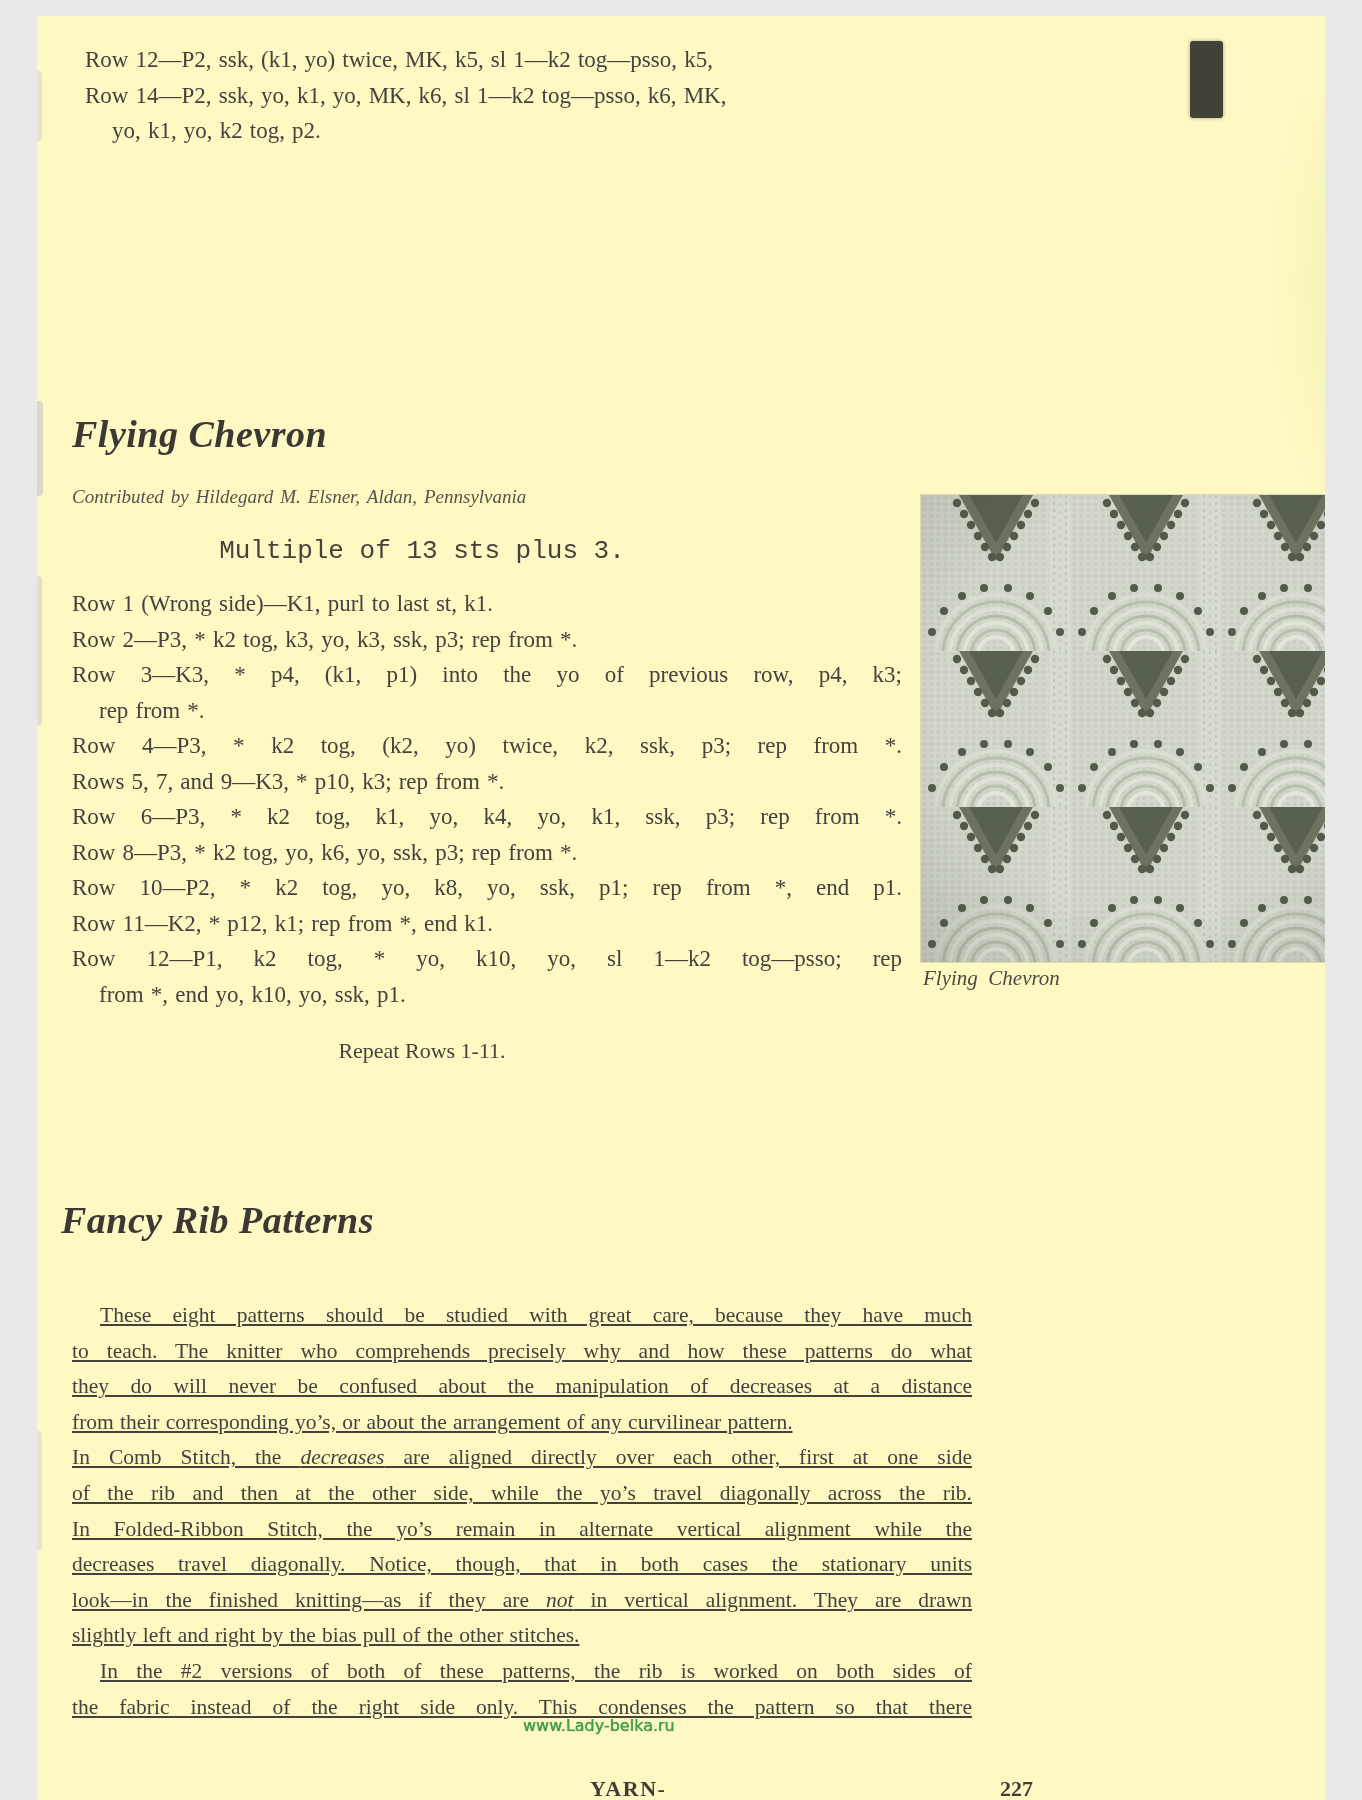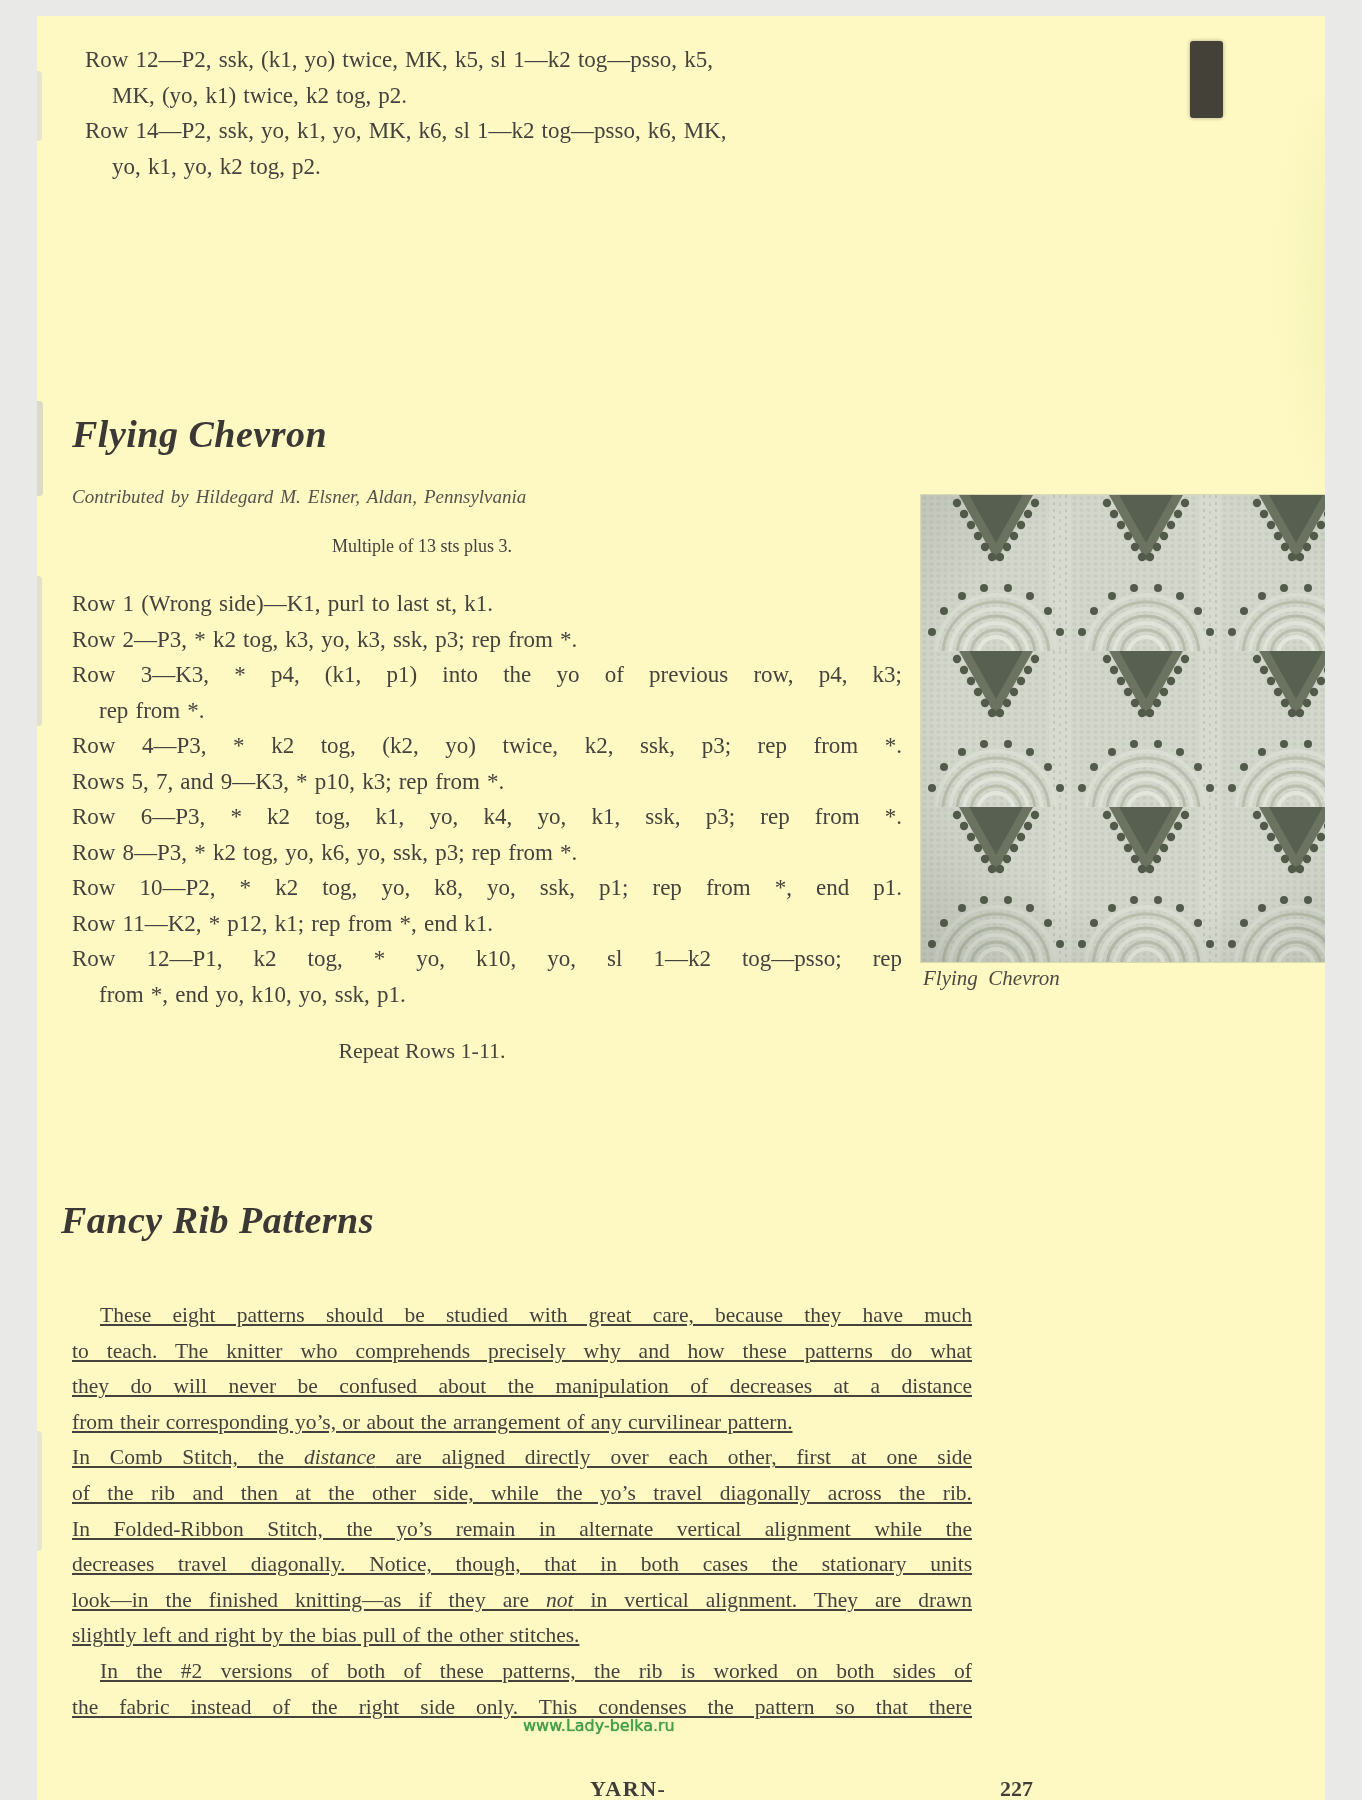--- a/index.html
+++ b/index.html
@@ -16,21 +16,21 @@
   
   .pat-block{position:absolute;}
   .pat-line{font-size:23px;line-height:35.5px;white-space:nowrap;word-spacing:.06em;}
   .pat-line.fill{white-space:normal;text-align:justify;text-align-last:justify;}
   .pat-line.indent{padding-left:27px;}
   .repeat-note{position:absolute;width:770px;text-align:center;font-size:22px;color:#46433f;}
 
   .sec-title{position:absolute;font-style:italic;font-weight:bold;font-size:38px;
              letter-spacing:.5px;color:#3b3835;}
   .contrib{position:absolute;font-style:italic;font-size:19px;color:#55524d;word-spacing:.12em;}
-  .center-note{position:absolute;width:770px;text-align:center;font-size:18px;}
+  .center-note{position:absolute;width:770px;text-align:center;font-size:26px;font-family:Liberation Mono, monospace;}
 
   .body-block{position:absolute;width:900px;}
   .body-line{font-size:21.5px;line-height:35.6px;text-align:justify;text-align-last:justify;
              white-space:nowrap;word-spacing:.04em;}
   .body-line.noj{text-align-last:left;}
   .body-line.first{text-indent:28px;}
 
   
   .photo{position:absolute;z-index:1;box-shadow:0 0 0 1px rgba(120,125,110,.25);}
   .photo-caption{position:absolute;font-style:italic;font-size:21px;color:#4c4944;word-spacing:.25em;}
@@ -50,21 +50,20 @@
   <div class="edge-smudge" style="top:55px;width:5px;height:70px;background:#d8d8d4;"></div>
   <div class="edge-smudge" style="top:385px;width:6px;height:95px;background:#c9c9c4;"></div>
   <div class="edge-smudge" style="top:560px;width:5px;height:150px;background:#d2d2cd;"></div>
   <div class="edge-smudge" style="top:1415px;width:5px;height:120px;background:#dadad6;"></div>
   <div class="yellow-tint" style="left:1230px;top:80px;width:132px;height:470px;"></div>
   <div class="corner-bar" style="left:1153px;top:25px;width:33px;height:77px;"></div>
 
   <div class="pat-block" style="left:48px;top:26px;width:900px;">
 
   <div class="pat-line">Row 12—P2, ssk, (k1, yo) twice, MK, k5, sl 1—k2 tog—psso, k5,</div>
-      <div class="pat-line indent">MK, (yo, k1) twice, k2 tog, p2.</div>
       <div class="pat-line">Row 14—P2, ssk, yo, k1, yo, MK, k6, sl 1—k2 tog—psso, k6, MK,</div>
       <div class="pat-line indent">yo, k1, yo, k2 tog, p2.</div>
     </div>
 
   <div class="sec-title" style="left:35px;top:396px;">Flying Chevron</div>
   <div class="contrib" style="left:35px;top:470px;">Contributed by Hildegard M. Elsner, Aldan, Pennsylvania</div>
   <div class="center-note" style="left:0;top:520px;">Multiple of 13 sts plus 3.</div>
 
   <div class="pat-block" style="left:35px;top:570px;width:830px;">
 
@@ -141,21 +140,21 @@
   </div>
   <div class="photo-caption" style="left:886px;top:950px;">Flying Chevron</div>
 
   <div class="sec-title" style="left:24px;top:1182px;">Fancy Rib Patterns</div>
   <div class="body-block" style="left:35px;top:1282px;text-decoration:underline;">
 
   <div class="body-line first">These eight patterns should be studied with great care, because they have much</div>
       <div class="body-line">to teach. The knitter who comprehends precisely why and how these patterns do what</div>
       <div class="body-line">they do will never be confused about the manipulation of decreases at a distance</div>
       <div class="body-line noj">from their corresponding yo’s, or about the arrangement of any curvilinear pattern.</div>
-      <div class="body-line">In Comb Stitch, the <i>distance</i> are aligned directly over each other, first at one side</div>
+      <div class="body-line">In Comb Stitch, the <i>decreases</i> are aligned directly over each other, first at one side</div>
       <div class="body-line">of the rib and then at the other side, while the yo’s travel diagonally across the rib.</div>
       <div class="body-line">In Folded-Ribbon Stitch, the yo’s remain in alternate vertical alignment while the</div>
       <div class="body-line">decreases travel diagonally. Notice, though, that in both cases the stationary units</div>
       <div class="body-line">look—in the finished knitting—as if they are <i>not</i> in vertical alignment. They are drawn</div>
       <div class="body-line noj">slightly left and right by the bias pull of the other stitches.</div>
       <div class="body-line first">In the #2 versions of both of these patterns, the rib is worked on both sides of</div>
       <div class="body-line">the fabric instead of the right side only. This condenses the pattern so that there</div>
     </div>
 
   <div class="watermark" style="left:486px;top:1700px;">www.Lady-belka.ru</div>

